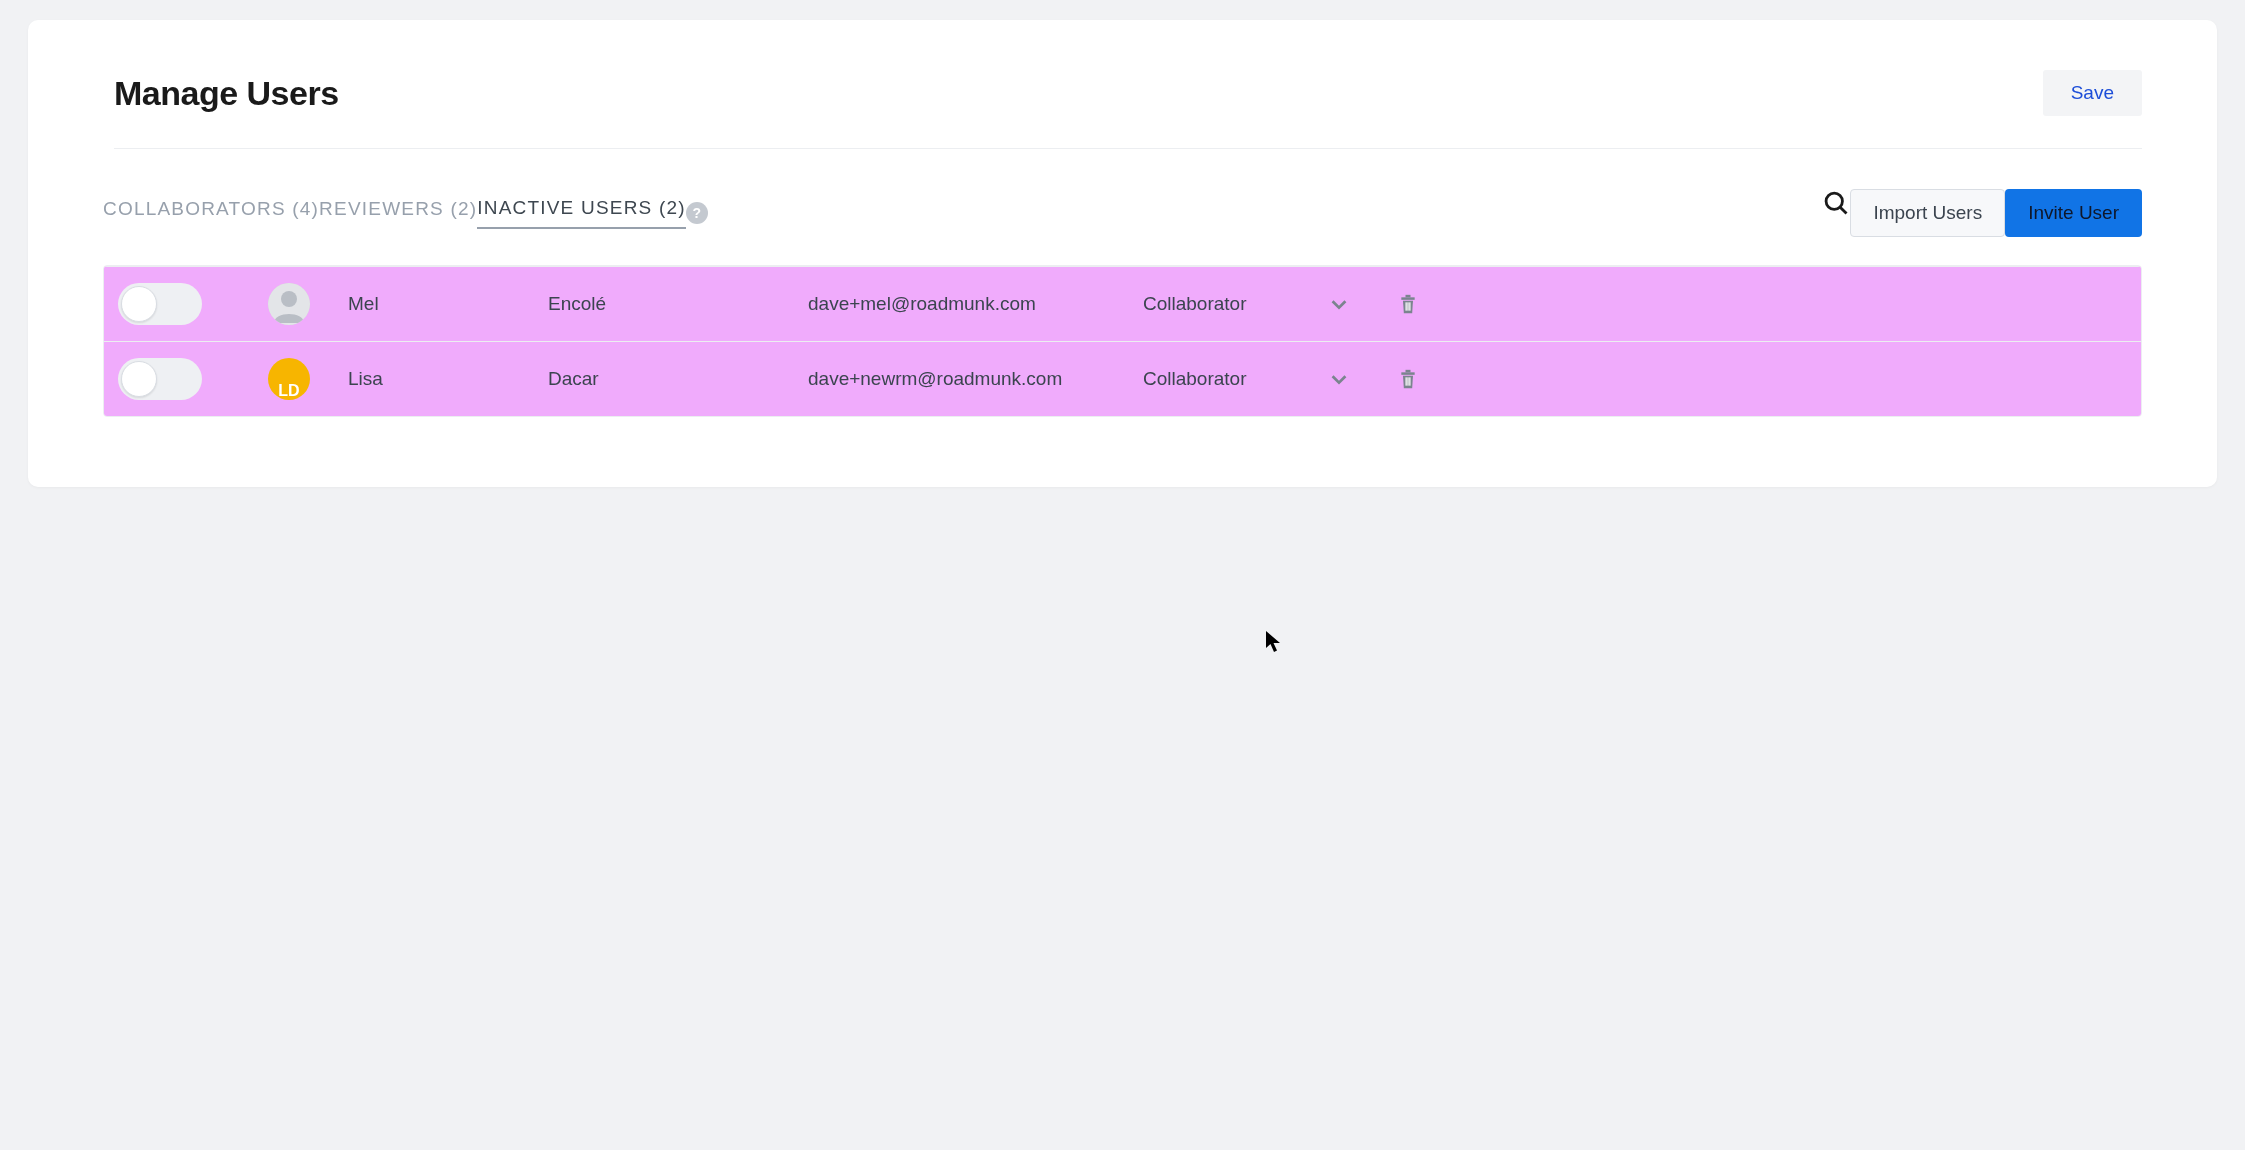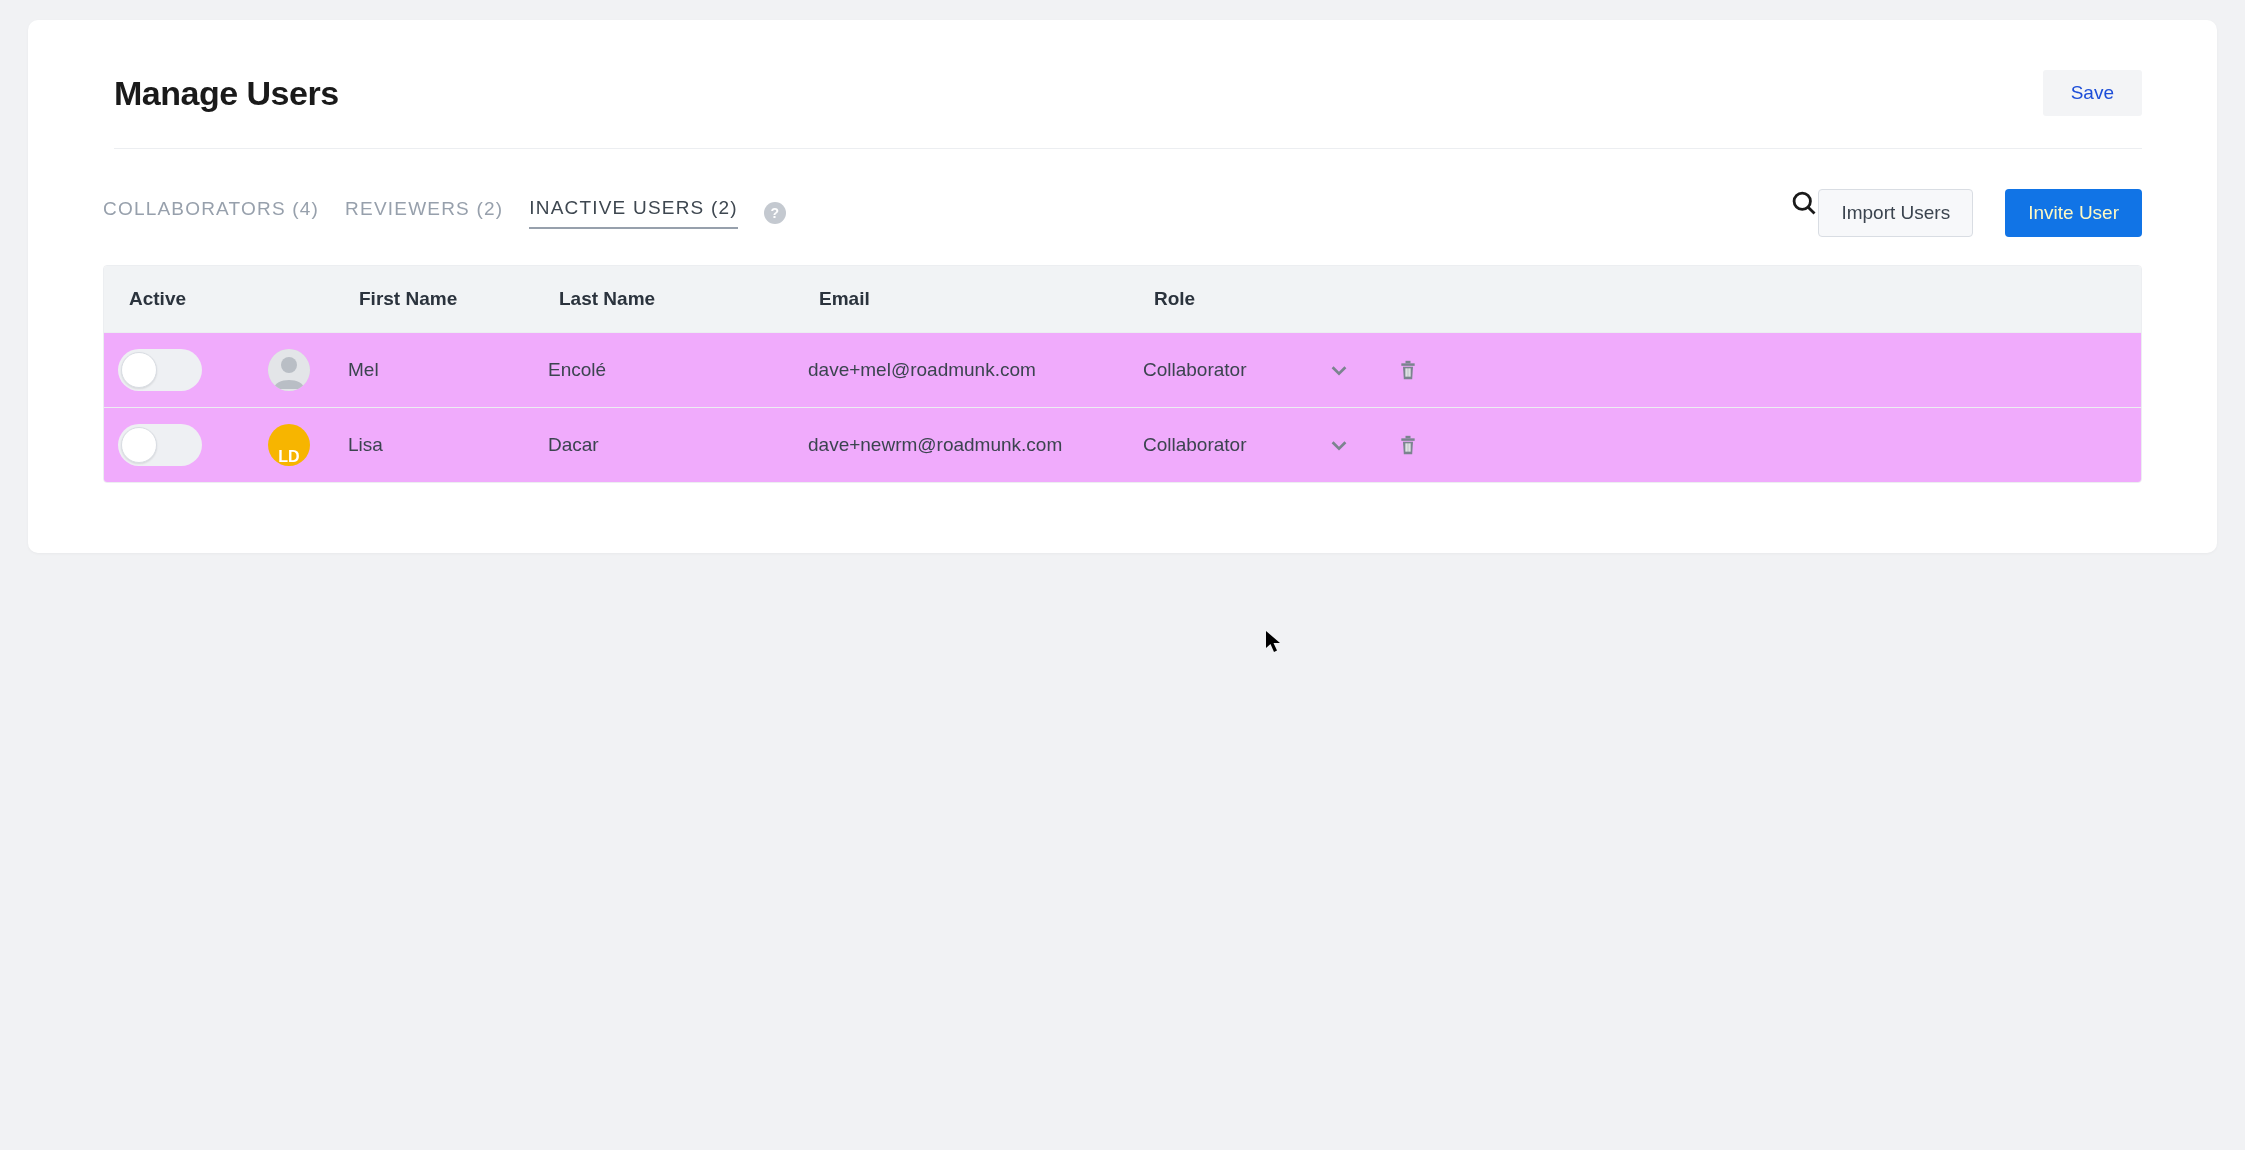--- a/index.html
+++ b/index.html
@@ -45,21 +45,20 @@
     .controls-row {
       display: flex;
       justify-content: space-between;
       align-items: center;
       margin-top: 40px;
       margin-bottom: 28px;
     }
     .tabs {
       display: flex;
       align-items: center;
-      gap: 26px;
     }
     .tab {
       font-size: 19px;
       letter-spacing: 1.2px;
       color: #97a0ac;
       cursor: pointer;
       padding-bottom: 8px;
       font-weight: 500;
     }
     .tab.active {
@@ -96,22 +95,21 @@
       cursor: pointer;
       border: 1px solid transparent;
     }
     .btn-secondary {
       background: #f7f8fa;
       color: #3b444f;
       border: 1px solid #d9dde3;
     }
     .btn-primary {
       background: #1174e6;
-      color: #fef9c3;
-      margin-left: 32px;
+      color: #0f172a;
     }
     .table {
       width: 100%;
       border: 1px solid #eceef1;
       border-radius: 4px;
       overflow: hidden;
     }
     .thead {
       background: #f1f3f5;
       display: grid;
@@ -228,30 +226,20 @@
           <circle cx="10.5" cy="10.5" r="7"></circle>
           <line x1="21" y1="21" x2="15.8" y2="15.8"></line>
         </svg>
       </span>
       <button class="btn btn-secondary">Import Users</button>
       <button class="btn btn-primary">Invite User</button>
     </div>
   </div>
 
   <div class="table">
-    <div class="thead">
-      <div class="th">Active</div>
-      <div></div>
-      <div class="th">First Name</div>
-      <div class="th">Last Name</div>
-      <div class="th">Email</div>
-      <div class="th">Role</div>
-      <div></div>
-      <div></div>
-    </div>
 
     <div class="trow">
       <div>
         <div class="toggle">
           <div class="toggle-knob"></div>
         </div>
       </div>
       <div>
         <div class="avatar photo">
           <svg viewBox="0 0 42 42">

